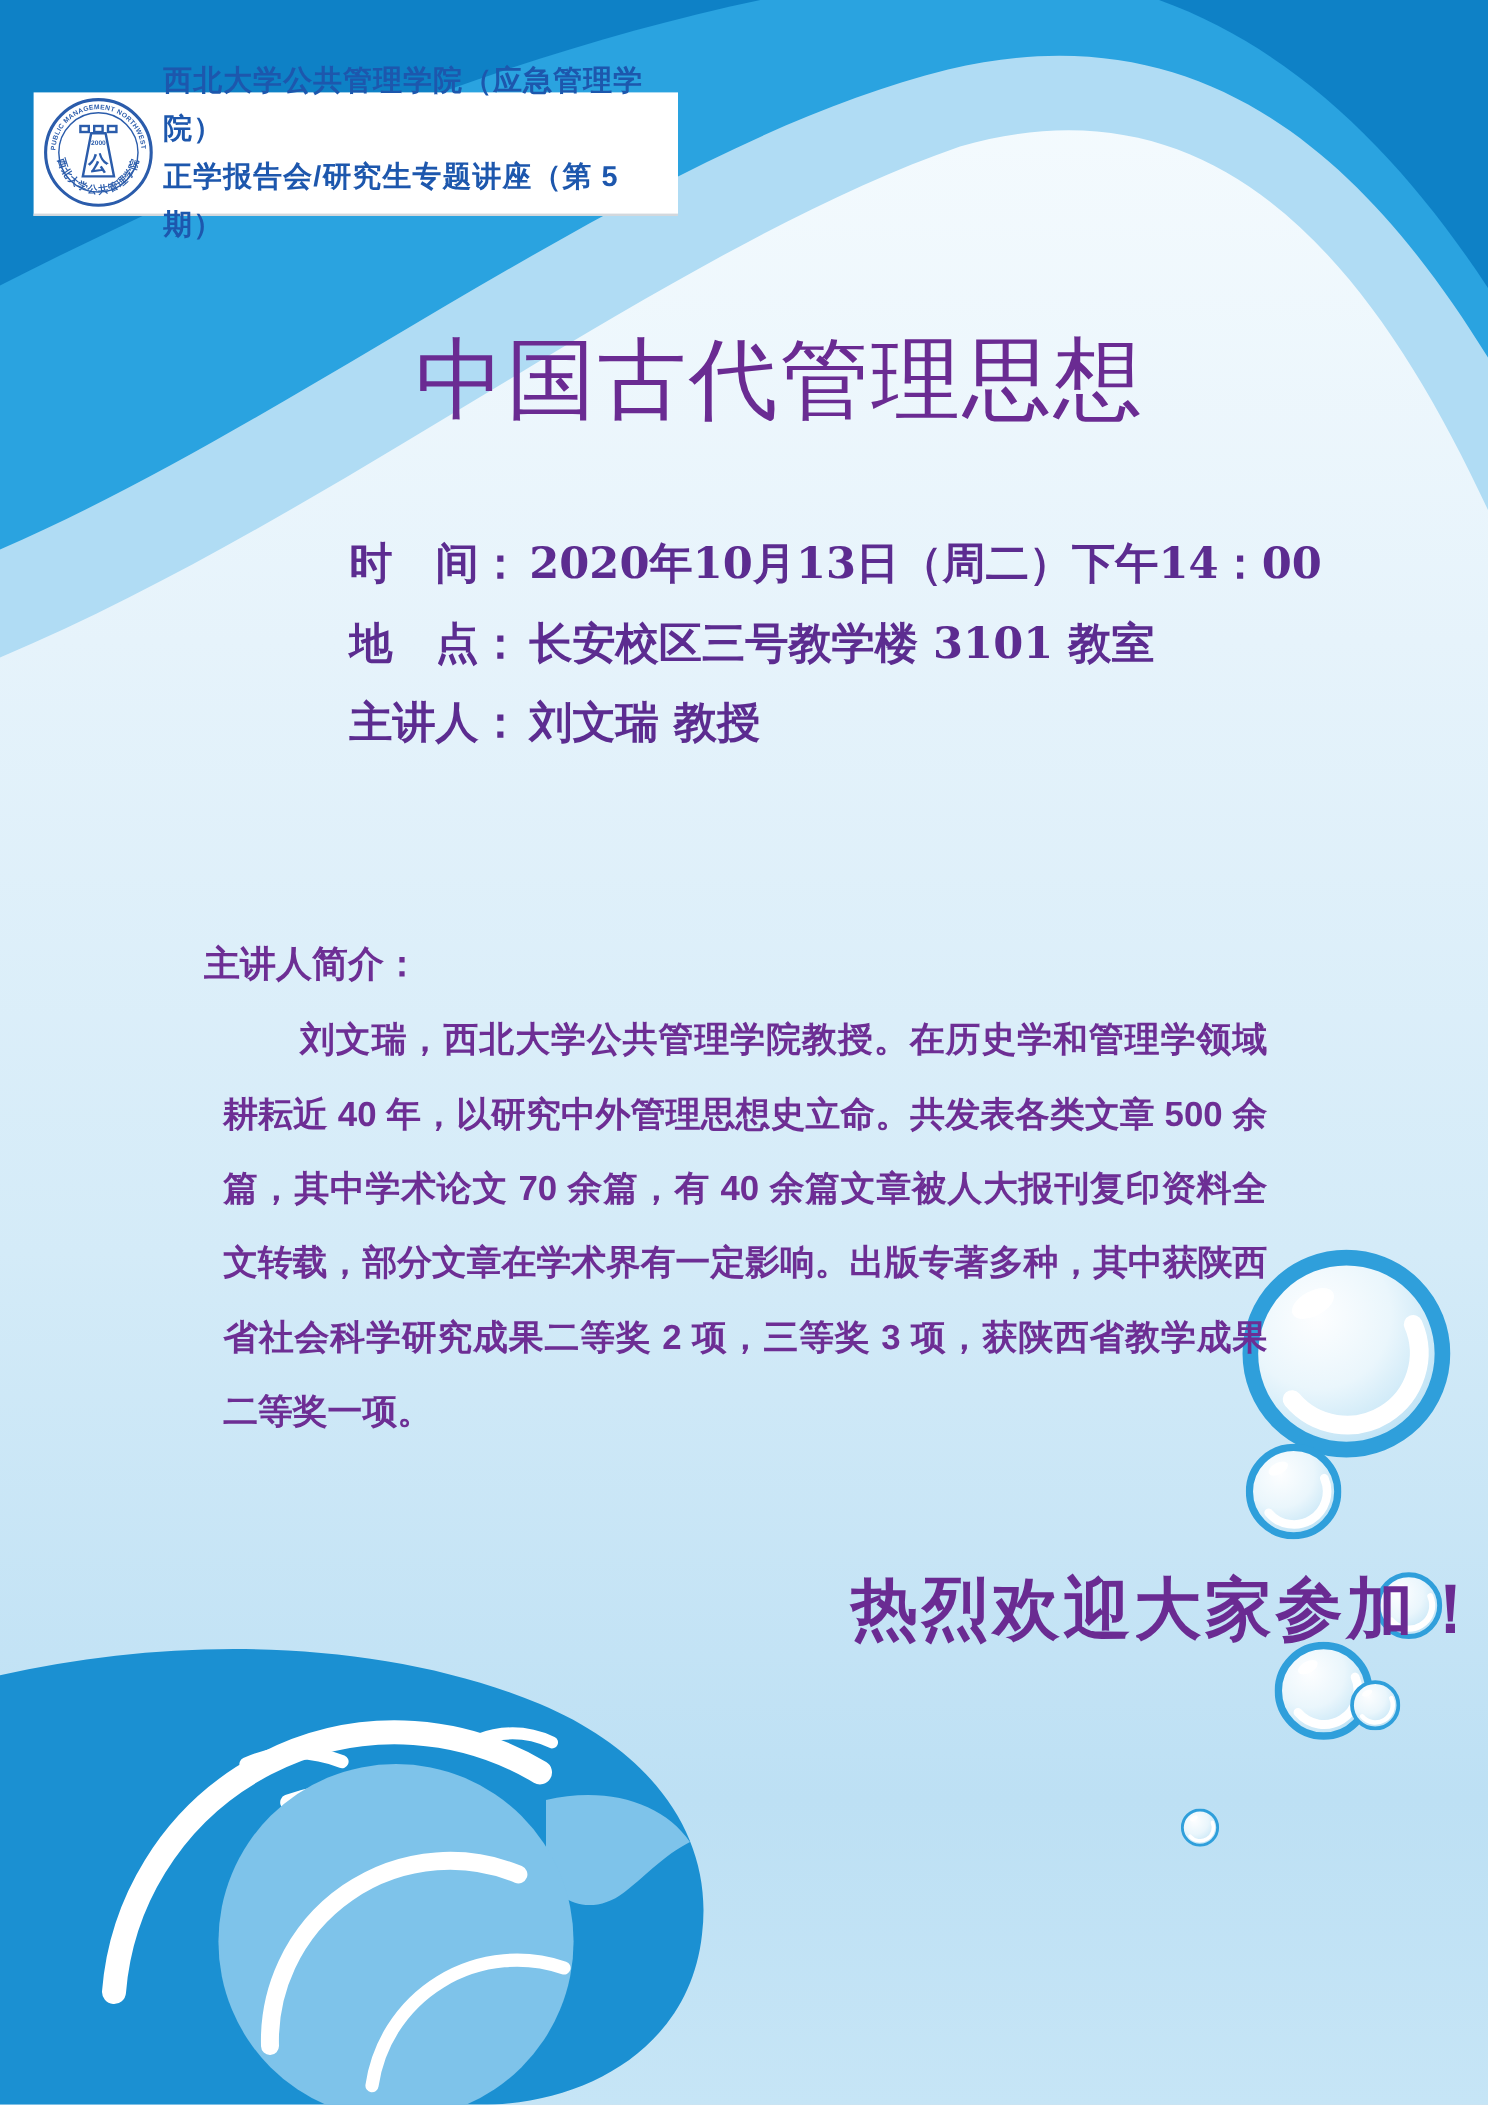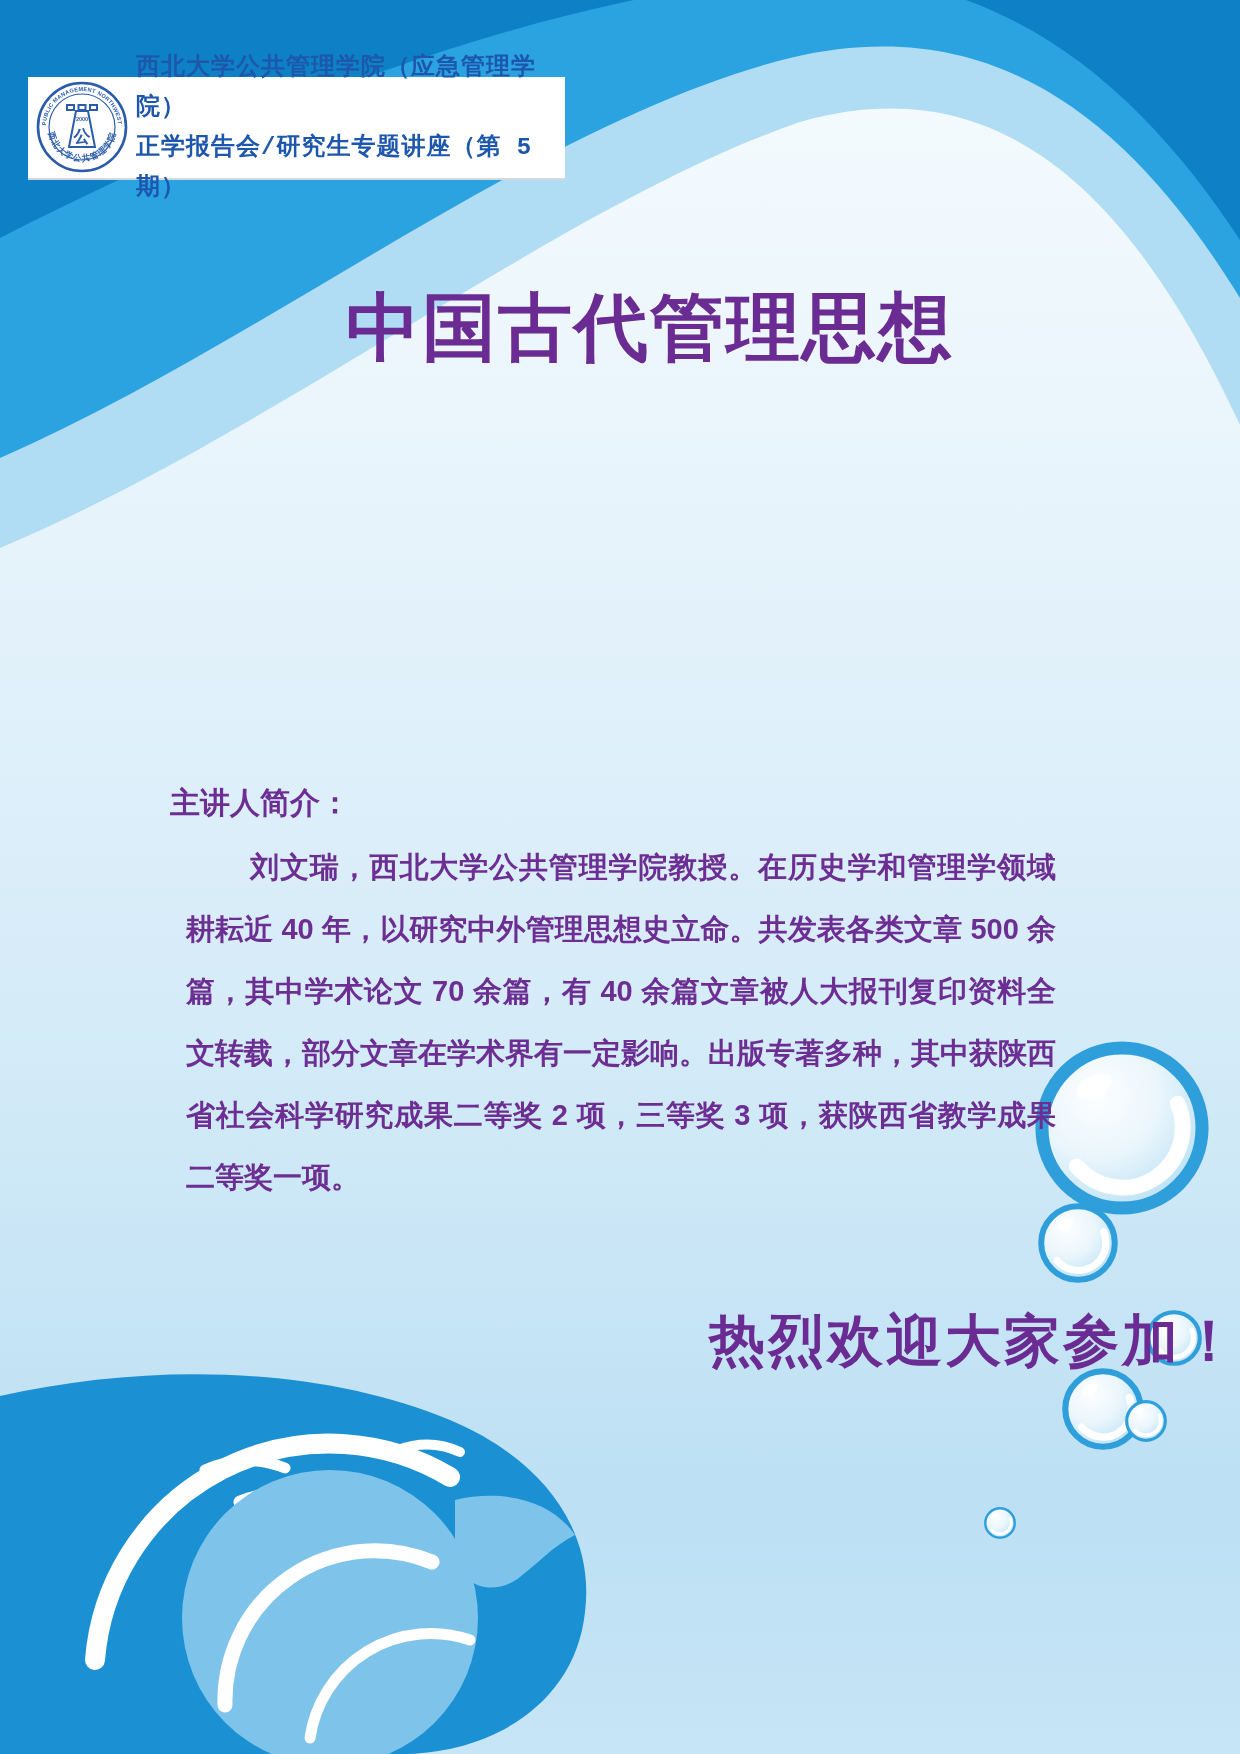--- a/index.html
+++ b/index.html
@@ -7,25 +7,25 @@
     position:relative;width:1240px;height:1754px;margin:0 auto;overflow:hidden;
     background:linear-gradient(180deg,#d9edf9 0%,#d2eaf8 35%,#c3e3f5 65%,#b7dcf2 100%);
     font-family:"Liberation Sans","DejaVu Sans",sans-serif;
   }
   .bg{position:absolute;inset:0;width:1240px;height:1754px;}
   .header-box{
     position:absolute;left:28px;top:77px;width:537px;height:101px;
     background:#ffffff;border-bottom:2px solid #d3d8dd;display:flex;align-items:center;
   }
   .logo{position:absolute;left:8px;top:4px;width:92px;height:92px;}
-  .header-text{margin-left:108px;color:#1d57ad;font-weight:bold;font-size:24px;line-height:40px;letter-spacing:1px;font-family:Liberation Mono, monospace;}
+  .header-text{margin-left:108px;color:#1d57ad;font-weight:bold;font-size:24px;line-height:40px;letter-spacing:1px;}
   .kai{font-family:"DejaVu Serif","Liberation Serif",serif;}
   .page-title{
-    position:absolute;left:60px;top:286px;width:1180px;text-align:center;
-    color:#6a2b92;font-weight:bold;font-size:74px;letter-spacing:2px;line-height:82px;
+    position:absolute;left:60px;top:276px;width:1180px;text-align:center;
+    color:#6a2b92;font-weight:normal;font-size:74px;letter-spacing:2px;line-height:82px;
   }
   .details{position:absolute;left:291px;top:446px;color:#5c2c90;font-weight:bold;font-size:36px;}
   .details .row{height:66px;line-height:48px;white-space:nowrap;}
   .details .val{margin-left:6px;}
   .intro-heading{position:absolute;left:170px;top:783px;color:#6d2e94;font-weight:bold;font-size:30px;}
   .intro-body{
     position:absolute;left:186px;top:836px;width:870px;
     color:#6d2e94;font-weight:bold;font-size:29px;line-height:62px;
     text-align:justify;text-indent:64px;
   }
@@ -114,19 +114,30 @@
       <text x="46" y="61" text-anchor="middle" font-size="17" fill="#2b5cab" font-weight="bold">公</text>
     </svg>
     <div class="header-text">
       <div>西北大学公共管理学院（应急管理学院）</div>
       <div>正学报告会/研究生专题讲座（第 5 期）</div>
     </div>
   </div>
 
   <div class="page-title kai">中国古代管理思想</div>
 
+  <div class="details kai">
+    <div class="row">
+      <span>时　间：</span><span class="val">2020年10月13日（周二）下午14：00</span>
+    </div>
+    <div class="row">
+      <span>地　点：</span><span class="val">长安校区三号教学楼 3101 教室</span>
+    </div>
+    <div class="row">
+      <span>主讲人：</span><span class="val">刘文瑞  教授</span>
+    </div>
+  </div>
 
   <div class="intro-heading">主讲人简介：</div>
   <div class="intro-body">刘文瑞，西北大学公共管理学院教授。在历史学和管理学领域耕耘近 40 年，以研究中外管理思想史立命。共发表各类文章 500 余篇，其中学术论文 70 余篇，有 40 余篇文章被人大报刊复印资料全文转载，部分文章在学术界有一定影响。出版专著多种，其中获陕西省社会科学研究成果二等奖 2 项，三等奖 3 项，获陕西省教学成果二等奖一项。</div>
 
   <div class="welcome">热烈欢迎大家参加！</div>
 
 </div>
 
 </body></html>

